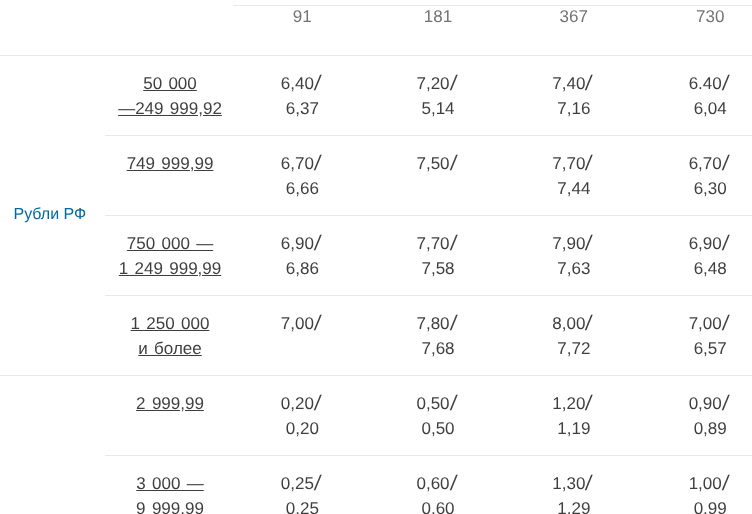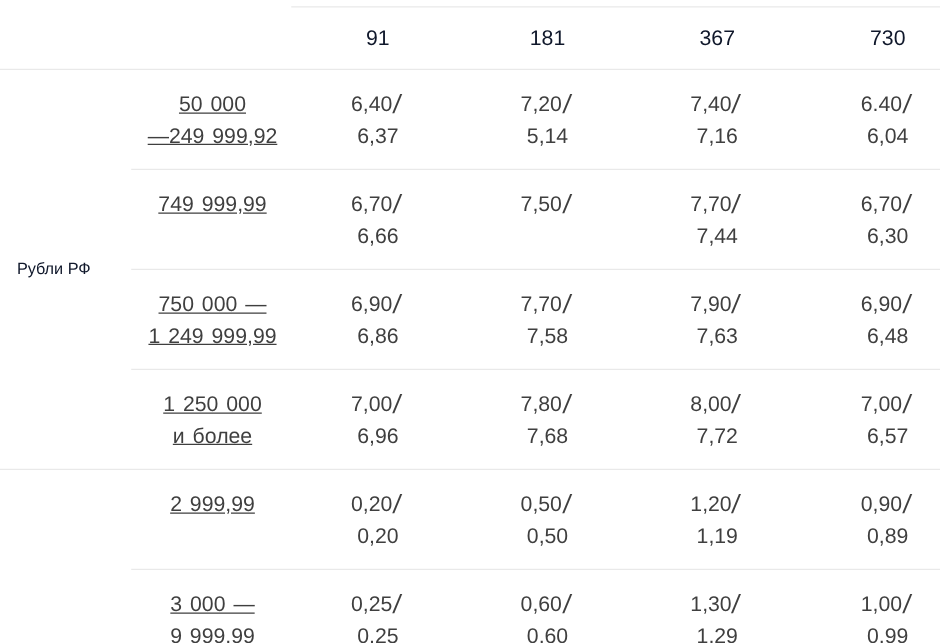--- a/index.html
+++ b/index.html
@@ -13,28 +13,28 @@
   #rates-table {
     position:absolute; left:0; top:0; width:752px; height:514px;
   }
 
   .divider { position:absolute; height:1px; background:#e9e9e9; }
   .divider.full  { left:0px;   width:752px; }
   .divider.inner { left:105px; width:647px; }
   .divider.head  { left:233px; width:519px; }
 
   .col-head {
-    position:absolute; top:23px; width:140px;
-    color:#0f172a; font-size:17px; line-height:16px;
+    position:absolute; top:9px; width:140px;
+    color:#737373; font-size:17px; line-height:16px;
     text-align:center; white-space:nowrap;
   }
 
   .group-label {
     position:absolute; left:13.5px; top:207px;
-    color:#0f172a; font-size:13px; line-height:16px;
+    color:#0369a1; font-size:16px; line-height:16px;
     white-space:nowrap;
   }
 
   .cell {
     position:absolute; color:#3f3f3f; font-size:17px;
     line-height:24.6px; text-align:center; white-space:nowrap;
   }
   .cell .line { display:block; }
   .range-cell { width:160px; word-spacing:1.6px;text-decoration:underline; }
   .value-cell { width:140px; }
@@ -126,21 +126,20 @@
       <span class="line">6,90<span class="slash">/</span></span>
       <span class="line">6,48</span>
     </div>
 
   <div class="cell range-cell" style="left:90.0px;top:312.0px">
       <span class="line">1 250 000</span>
       <span class="line">и более</span>
     </div>
   <div class="cell value-cell" style="left:232.3px;top:312.0px">
       <span class="line">7,00<span class="slash">/</span></span>
-      <span class="line">6,96</span>
     </div>
   <div class="cell value-cell" style="left:368.0px;top:312.0px">
       <span class="line">7,80<span class="slash">/</span></span>
       <span class="line">7,68</span>
     </div>
   <div class="cell value-cell" style="left:503.8px;top:312.0px">
       <span class="line">8,00<span class="slash">/</span></span>
       <span class="line">7,72</span>
     </div>
   <div class="cell value-cell" style="left:640.2px;top:312.0px">

